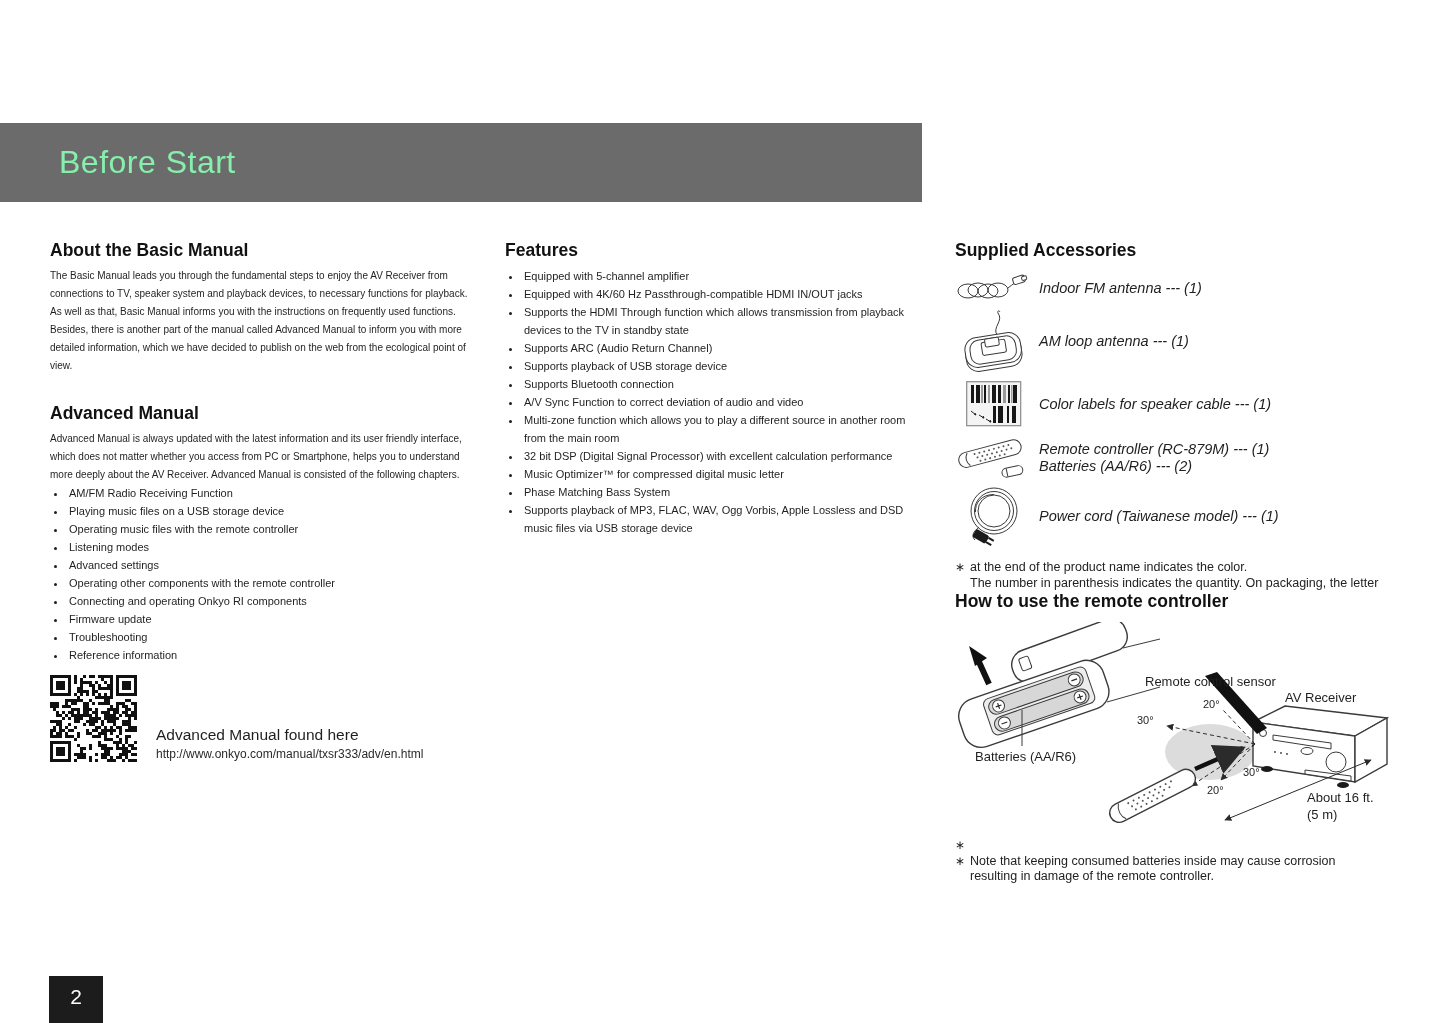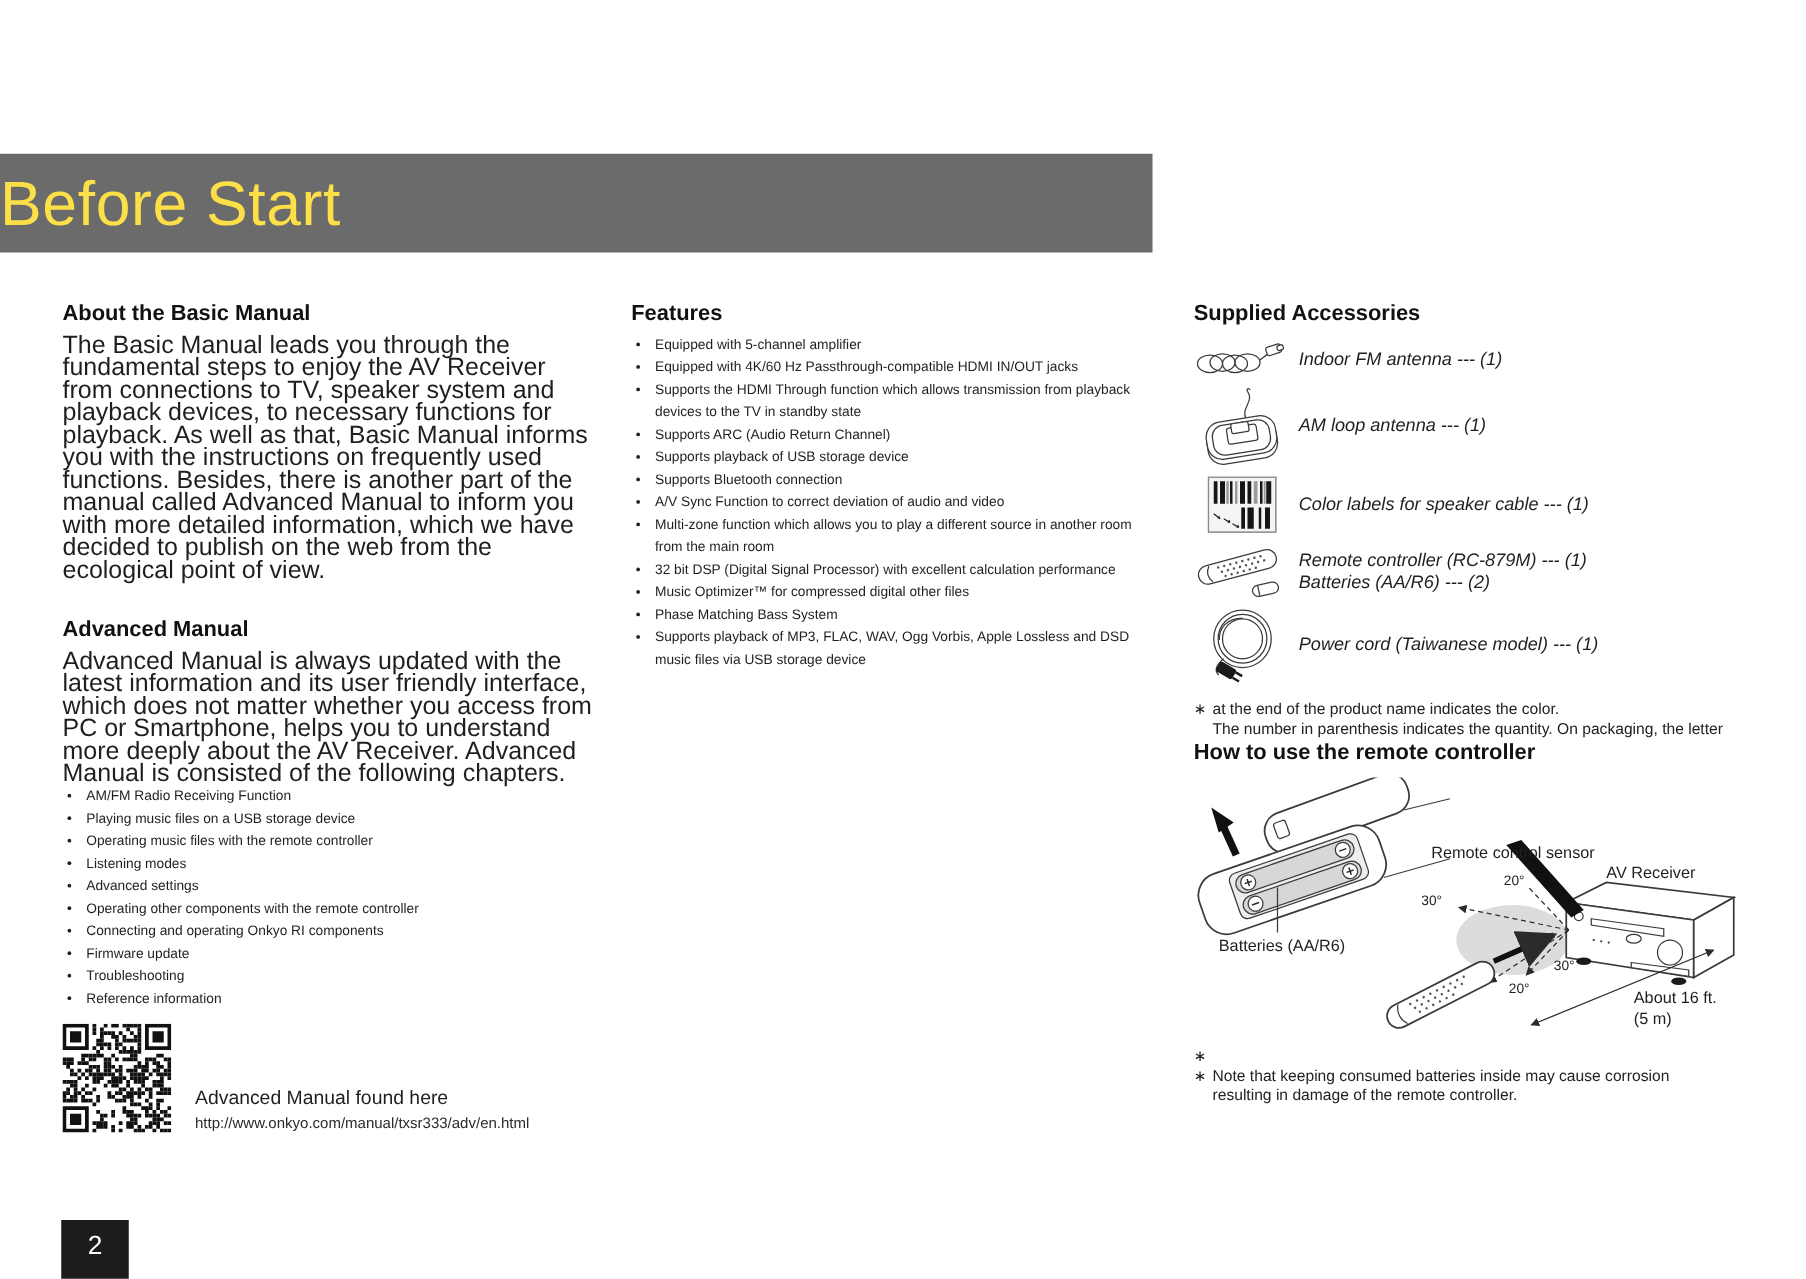--- a/index.html
+++ b/index.html
@@ -2,28 +2,28 @@
 <html><head>
 <meta charset="utf-8">
 <style>
   html,body{margin:0;padding:0;}
   body{
     width:1445px;height:1023px;position:relative;background:#ffffff;
     font-family:"Liberation Sans", sans-serif;color:#1f1f1f;overflow:hidden;
   }
   
   .header-bar{position:absolute;left:0;top:123px;width:922px;height:79px;background:#6b6b6b;display:flex;align-items:center;}
-  .header-title{color:#fde047;font-size:50px;letter-spacing:.5px;font-weight:400;}
+  .header-title{color:#86efac;font-size:32px;margin-left:59px;letter-spacing:.5px;font-weight:400;}
   
   .col{position:absolute;top:240px;}
   .col1{left:50px;width:424px;}
   .col2{left:505px;width:418px;}
   .col3{left:955px;width:458px;}
   h2.sec{font-size:17.5px;font-weight:bold;margin:0 0 6px 0;color:#111;}
-  p.body{font-size:20px;line-height:18px;margin:0;}
+  p.body{font-size:10px;line-height:18px;margin:0;}
   ul.plain{margin:0;padding-left:17px;list-style:disc;}
   ul.plain li{font-size:11px;line-height:18px;padding-left:2px;}
   .advanced-block{margin-top:28px;}
   
   .qr-row{margin-top:11px;display:flex;align-items:flex-end;}
   .qr-box{width:87px;height:87px;flex:none;}
   .qr-caption-block{margin-left:19px;padding-bottom:1px;}
   .qr-caption{font-size:15.5px;}
   .qr-url{font-size:12px;margin-top:3px;color:#2a2a2a;}
   
@@ -425,21 +425,21 @@
   <ul class="plain">
     <li>Equipped with 5-channel amplifier</li>
     <li>Equipped with 4K/60 Hz Passthrough-compatible HDMI IN/OUT jacks</li>
     <li>Supports the HDMI Through function which allows transmission from playback devices to the TV in standby state</li>
     <li>Supports ARC (Audio Return Channel)</li>
     <li>Supports playback of USB storage device</li>
     <li>Supports Bluetooth connection</li>
     <li>A/V Sync Function to correct deviation of audio and video</li>
     <li>Multi-zone function which allows you to play a different source in another room from the main room</li>
     <li>32 bit DSP (Digital Signal Processor) with excellent calculation performance</li>
-    <li>Music Optimizer™ for compressed digital other files</li>
+    <li>Music Optimizer™ for compressed digital music letter</li>
     <li>Phase Matching Bass System</li>
     <li>Supports playback of MP3, FLAC, WAV, Ogg Vorbis, Apple Lossless and DSD music files via USB storage device</li>
   </ul>
 </div>
 
 <div class="col col3">
   <h2 class="sec">Supplied Accessories</h2>
 
   <div class="acc-rows">
 

